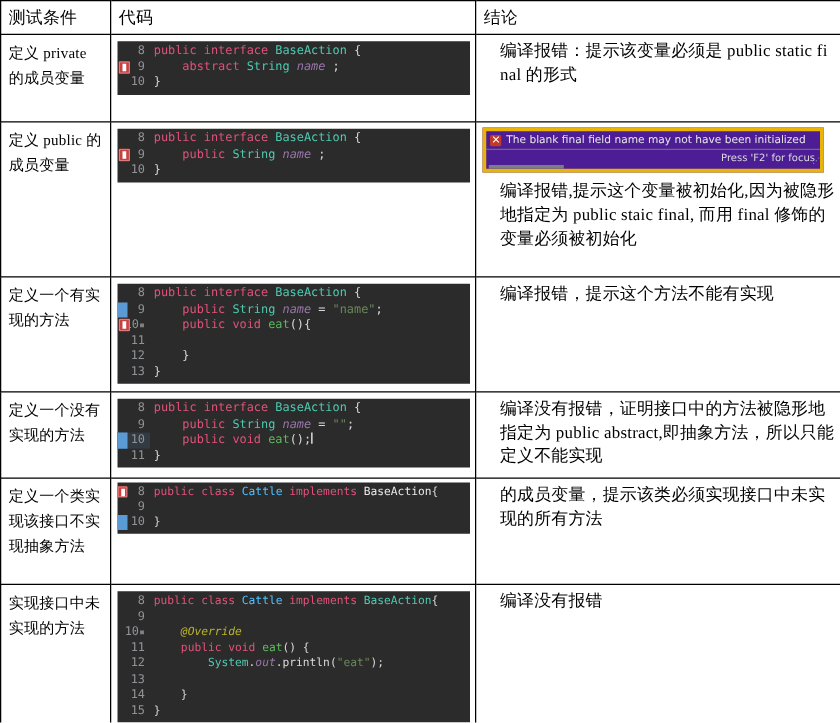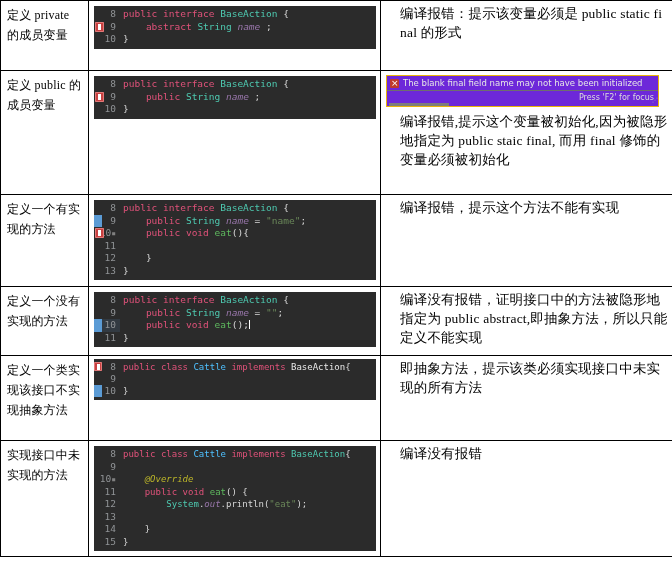--- a/index.html
+++ b/index.html
@@ -129,22 +129,22 @@
     display: inline-block;
     width: 1px;
     height: 9px;
     background: #ffffff;
     vertical-align: -1px;
   }
 
   
   .tooltip {
     margin: 4px 6px 2px 5px;
-    background: #6d28d9;
-    border: 1px solid #eab308;
+    background: #4c1d95;
+    border: 3px solid #eab308;
     font-family: "DejaVu Sans", "Liberation Sans", sans-serif;
     font-size: 8.5px;
     color: #e6e6e6;
     line-height: 12px;
     width: 273px;
     box-sizing: border-box;
   }
   .tooltip-row1 {
     display: flex;
     align-items: center;
@@ -199,20 +199,31 @@
 <body>
 
 <table class="spec-table">
   <colgroup>
     <col class="c-cond">
       <col class="c-code">
       <col class="c-concl">
   </colgroup>
   <tbody>
 
+  <tr>
+    <td>
+      <div class="cell-pad cn-text header-text">测试条件</div>
+    </td>
+    <td>
+      <div class="cell-pad cn-text header-text">代码</div>
+    </td>
+    <td>
+      <div class="cell-pad cn-text header-text">结论</div>
+    </td>
+  </tr>
 
   <tr style="height:70px">
     <td>
       <div class="cell-pad cn-text cond-text">定义 private 的成员变量</div>
     </td>
     <td>
       <div class="code-wrap">
         <div class="code-block">
           <div class="code-line"><span class="gutter">8</span><span class="code-text"><span class="kw2">public interface </span><span class="type">BaseAction</span><span class="pln"> {</span></span></div>
           <div class="code-line"><span class="gutter"><span class="marker err"></span><span>9</span></span><span class="code-text"><span class="pln">    </span><span class="kw2">abstract </span><span class="type">String </span><span class="fld">name </span><span class="pln">;</span></span></div>
@@ -301,21 +312,21 @@
     <td>
       <div class="code-wrap" style="margin-top:3px">
         <div class="code-block" style="font-size:9px;line-height:12px">
           <div class="code-line" style="height:12px"><span class="gutter"><span class="marker err" style="left:0;width:8px;height:9px"></span><span>8</span></span><span class="code-text"><span class="kw2">public class </span><span class="cls">Cattle </span><span class="kw2">implements </span><span class="wht">BaseAction</span><span class="pln">{</span></span></div>
           <div class="code-line" style="height:12px"><span class="gutter">9</span><span class="code-text"></span></div>
           <div class="code-line" style="height:12px"><span class="gutter"><span class="gutter-bar" style="height:12px"></span><span>10</span></span><span class="code-text"><span class="pln">}</span></span></div>
         </div>
       </div>
     </td>
     <td>
-      <div class="concl-pad cn-text">即抽象方法，提示该类必须实现接口中未实现的所有方法</div>
+      <div class="concl-pad cn-text">的成员变量，提示该类必须实现接口中未实现的所有方法</div>
     </td>
   </tr>
 
   <tr style="height:115px">
     <td>
       <div class="cell-pad cn-text cond-text">实现接口中未实现的方法</div>
     </td>
     <td>
       <div class="code-wrap">
         <div class="code-block" style="font-size:9px;line-height:12.5px">

